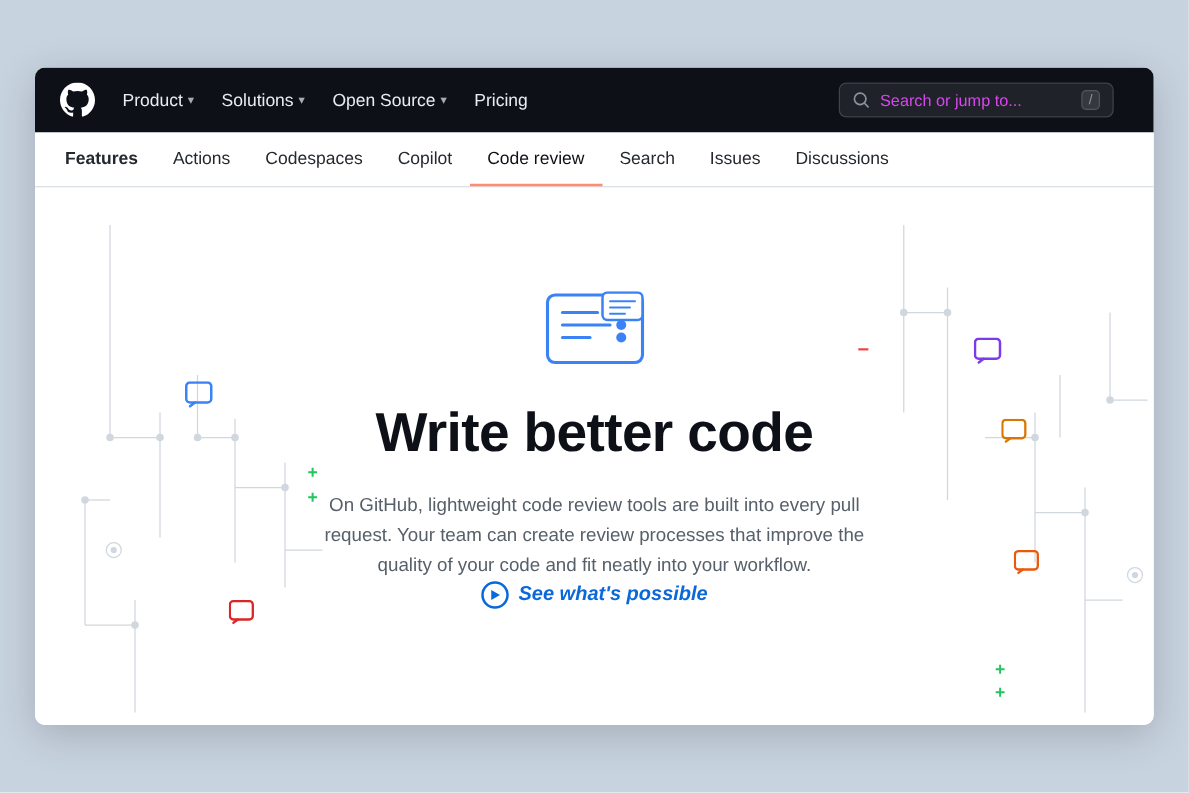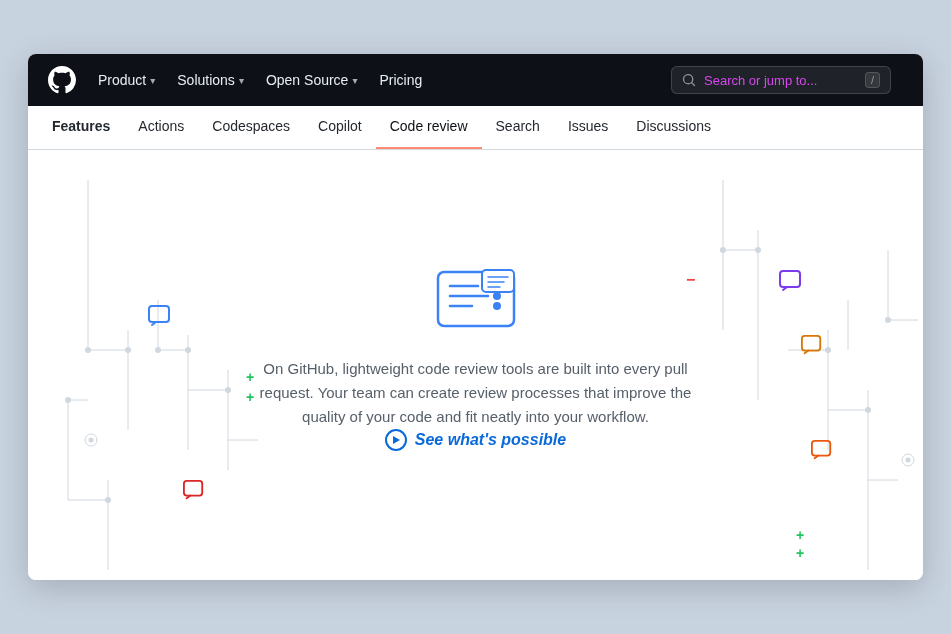--- a/index.html
+++ b/index.html
@@ -386,20 +386,21 @@
         <circle cx="61" cy="16" r="4" fill="#3b82f6"></circle>
         <circle cx="61" cy="26" r="4" fill="#3b82f6"></circle>
         <circle cx="61" cy="36" r="4" fill="#3b82f6"></circle>
 
         <rect x="46" y="0" width="32" height="22" rx="4" fill="white" stroke="#3b82f6" stroke-width="2"></rect>
         <line x1="52" y1="7" x2="72" y2="7" stroke="#3b82f6" stroke-width="1.5" stroke-linecap="round"></line>
         <line x1="52" y1="12" x2="68" y2="12" stroke="#3b82f6" stroke-width="1.5" stroke-linecap="round"></line>
         <line x1="52" y1="17" x2="64" y2="17" stroke="#3b82f6" stroke-width="1.5" stroke-linecap="round"></line>
       </svg>
 
+      <h1 class="hero-title">Write better code</h1>
       <p class="hero-desc">On GitHub, lightweight code review tools are built into every pull request. Your team can create review processes that improve the quality of your code and fit neatly into your workflow.</p>
 
       <a class="cta-link">
         <div class="cta-play-icon"></div>
         <span>See what's possible</span>
       </a>
     </div>
 
   </div>
 

